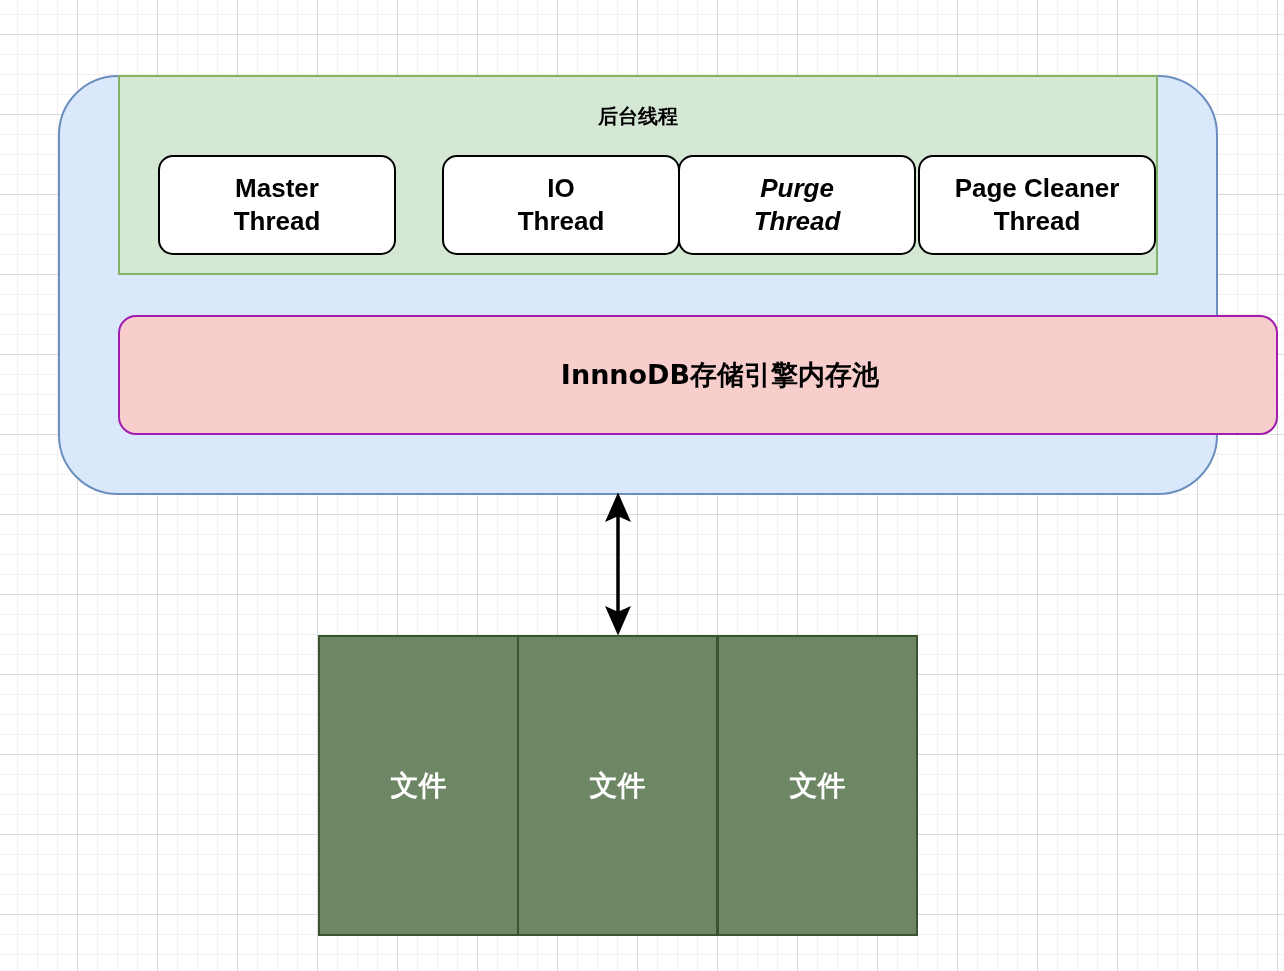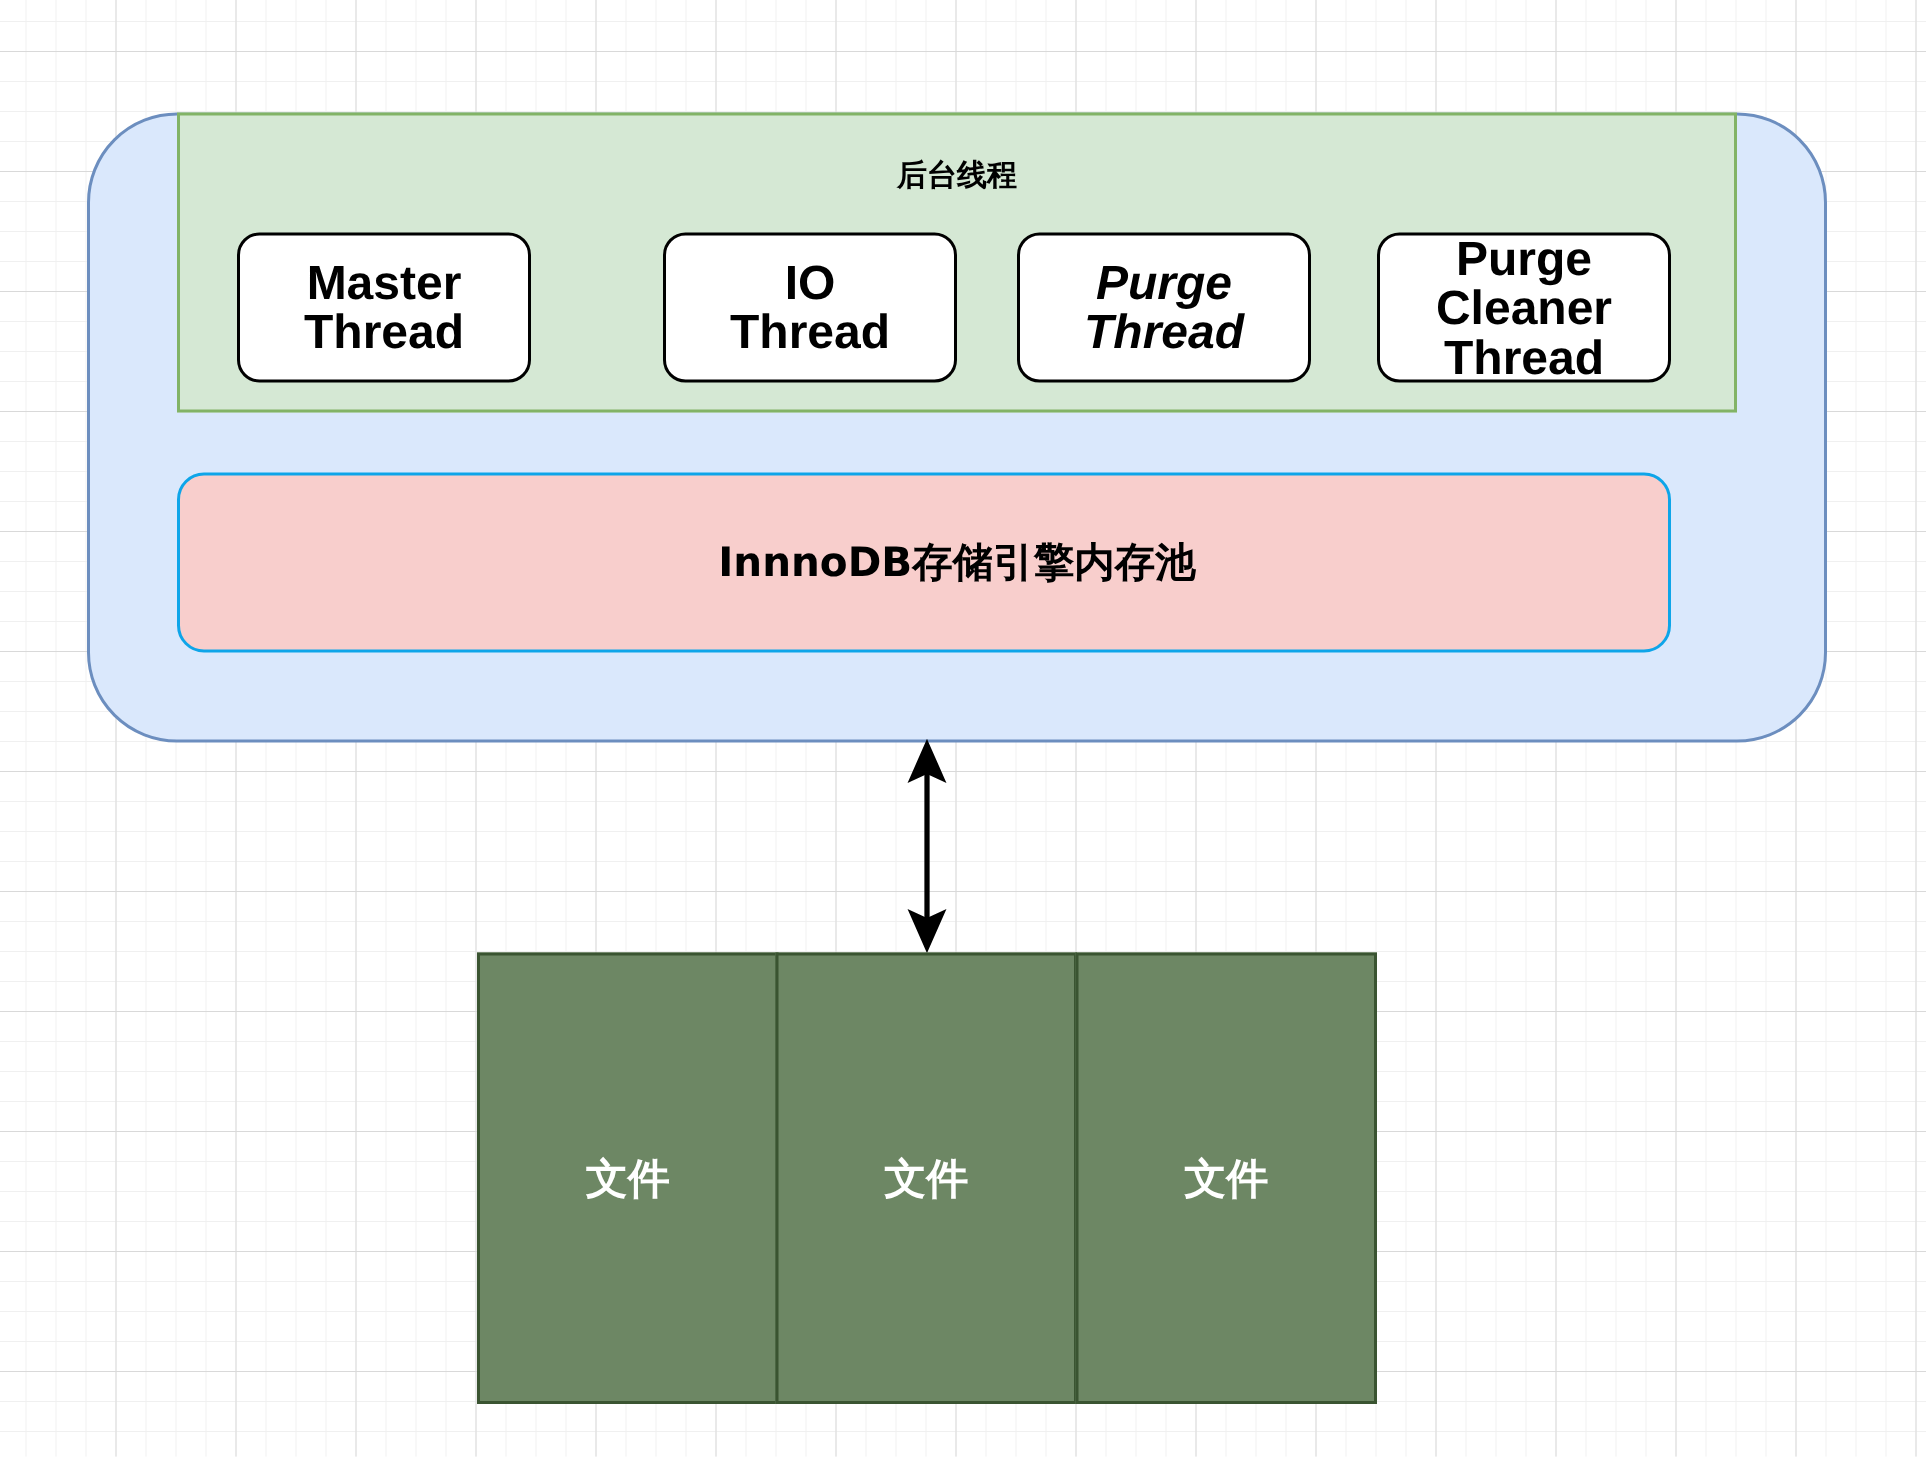--- a/index.html
+++ b/index.html
@@ -23,29 +23,29 @@
   .green {
     left: 118px; top: 75px; width: 1040px; height: 200px;
     background: #d5e8d4; border: 2px solid #82b366;
   }
   .green-title {
     left: 118px; top: 96px; width: 1040px; height: 40px;
     text-align: center; font-size: 20px; font-weight: bold; color: #000;
     line-height: 40px; font-family: "DejaVu Sans", sans-serif;
   }
   .thread {
-    top: 155px; width: 196px; height: 100px;
+    top: 155px; width: 238px; height: 100px;
     background: #ffffff; border: 2px solid #000; border-radius: 15px;
     display: flex; align-items: center; justify-content: center;
-    text-align: center; font-size: 32px; font-weight: bold; line-height: 33px; color: #000;
+    text-align: center; font-size: 26px; font-weight: bold; line-height: 33px; color: #000;
   }
   .thread span { display: block; }
   .red {
-    left: 118px; top: 315px; width: 996px; height: 120px;
-    background: #f8cecc; border: 2px solid #0ea5e9; border-radius: 18px;
+    left: 118px; top: 315px; width: 1160px; height: 120px;
+    background: #f8cecc; border: 2px solid #a21caf; border-radius: 18px;
     display: flex; align-items: center; justify-content: center;
     font-size: 27px; font-weight: bold; color: #000;
     font-family: "DejaVu Sans", sans-serif;
     padding-left: 44px;
   }
   .file {
     top: 635px; width: 201px; height: 301px;
     background: #6d8764; border: 2px solid #3a5431;
     display: flex; align-items: center; justify-content: center;
     color: #ffffff; font-size: 28px; font-weight: bold;
@@ -74,21 +74,21 @@
   </div>
 </div>
 <div class="abs thread" style="left:678px;font-style:italic;">
   <div>
     <span>Purge</span>
     <span>Thread</span>
   </div>
 </div>
 <div class="abs thread" style="left:918px;">
   <div>
-    <span>Purge Cleaner</span>
+    <span>Page Cleaner</span>
     <span>Thread</span>
   </div>
 </div>
 
 <div class="abs red">
   <span>InnnoDB存储引擎内存池</span>
 </div>
 
 <svg class="arrow" viewBox="600 490 40 150">
   <line x1="618" y1="515" x2="618" y2="612" stroke="#000" stroke-width="3.5"></line>

